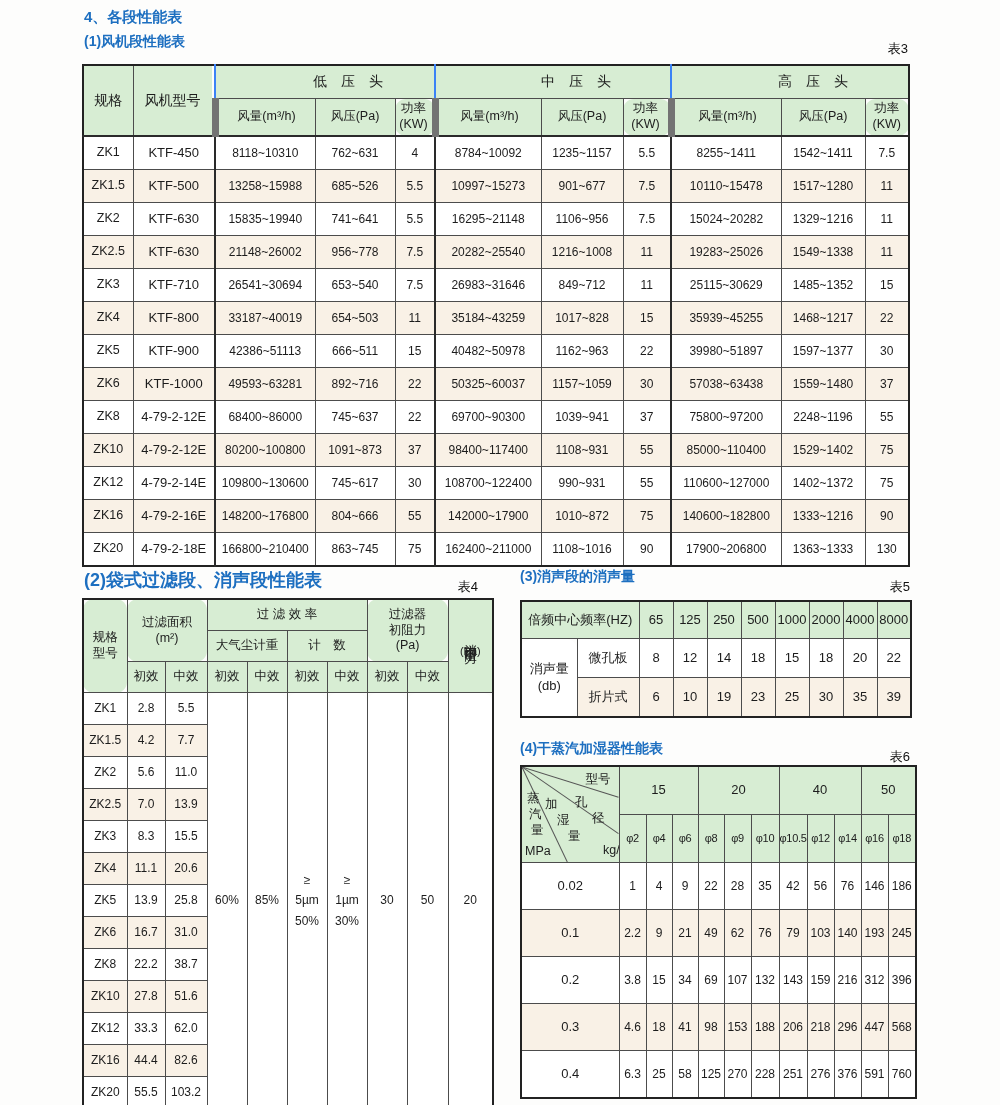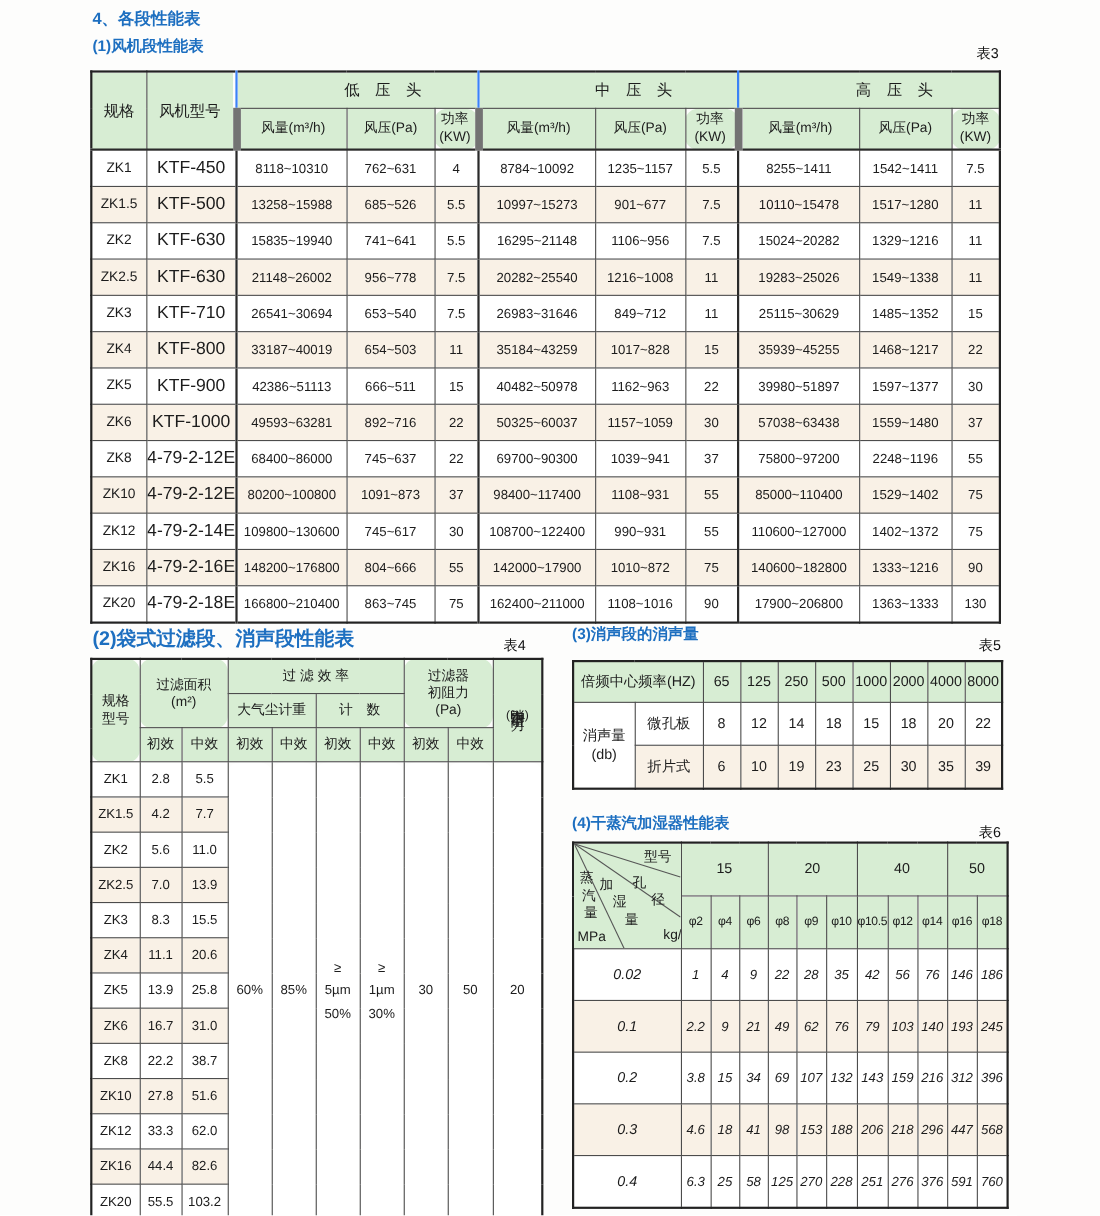--- a/index.html
+++ b/index.html
@@ -31,21 +31,21 @@
   #t3 thead tr:first-child th{height:32px;font-size:14px;}
   #t3 thead tr:last-child th{height:36px;font-size:12.5px;}
   #t3 thead th.fix{font-size:13px;}
   #t3 thead{border-bottom:2px solid #2a2a2a;}
   #t3 tbody td{height:32px;}
   #t3 tbody td:nth-child(3),#t3 tbody td:nth-child(6),#t3 tbody td:nth-child(9)
       {border-left:2px solid #2a2a2a;}
   #t3 thead tr:first-child th:nth-child(n+3){border-left:2px solid #3b82f6;padding-left:46px;}
   #t3 thead tr:last-child th:nth-child(3n+1){border-left:7px solid #737373;}
   #t3 td.spec{font-size:12.5px;}
-  #t3 td.model{font-size:16px;}
+  #t3 td.model{font-size:13px;}
 
   
   #t4{left:82px;top:598px;width:410px;}
   #t4 thead th{height:30px;font-size:12.5px;}
   #t4 tbody td{height:31px;}
   #t4 .vert-th{padding:2px 0;}
   .vspan{display:block;writing-mode:vertical-rl;text-orientation:upright;
          margin:0 auto;line-height:1;letter-spacing:2px;font-size:12.5px;}
   .vunit{display:block;font-size:11px;margin-top:1px;}
   td.mw{background:#ffffff;}
@@ -55,21 +55,21 @@
   
   #t5{left:520px;top:600px;width:390px;}
   #t5 thead th{height:36px;font-size:13px;}
   #t5 tbody td{height:38px;font-size:13px;}
   #t5 td.rl{font-size:13px;}
 
   
   #t6{left:520px;top:765px;width:395px;}
   #t6 thead th{height:47px;font-size:13px;}
   #t6 thead th.dia{font-size:11px;letter-spacing:-0.3px;}
-  #t6 tbody td{height:46px;font-size:12px;font-style:italic;}
+  #t6 tbody td{height:46px;font-size:12px;}
   #t6 td.mpa{font-size:13px;}
   .corner{position:relative;padding:0;}
   .corner svg{position:absolute;left:0;top:0;width:100%;height:100%;}
   .corner span{position:absolute;font-size:12.5px;line-height:1;}
   .c-model{right:8px;top:6px;font-size:13px;}
   .c-hole0{left:53px;top:29px;} .c-hole1{left:70px;top:45px;}
   .c-hum0{left:23px;top:31px;} .c-hum1{left:35px;top:47px;} .c-hum2{left:46px;top:63px;}
   .c-humu{left:57px;bottom:6px;font-size:12px;padding-left:24px;}
   .c-st0{left:5px;top:25px;} .c-st1{left:7px;top:41px;} .c-st2{left:9px;top:57px;}
   .c-stu{left:3px;bottom:5px;font-size:12px;}

